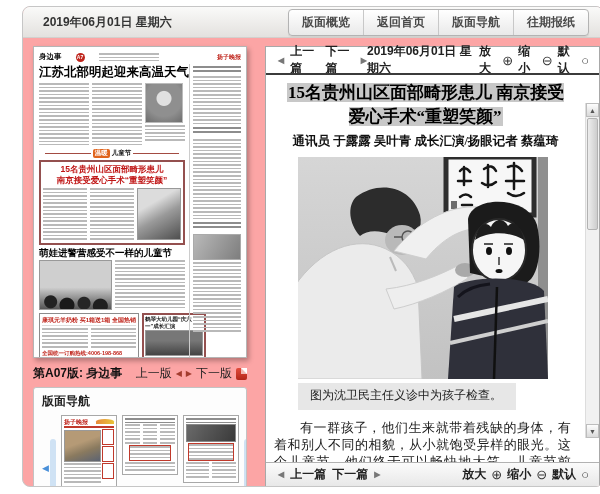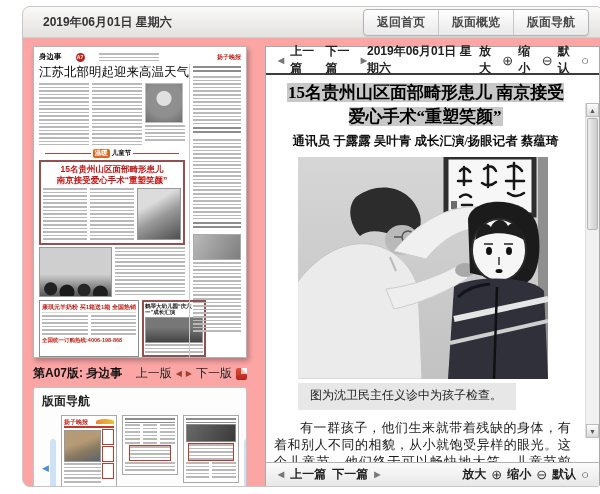--- a/index.html
+++ b/index.html
@@ -41,21 +41,21 @@
   .mp-section { font-size:7.5px; font-weight:bold; color:#111; }
   .mp-badge {
     width:9px; height:9px; border-radius:50%; background:#c0261d; color:#fff;
     font-size:5px; font-weight:bold; display:flex; align-items:center; justify-content:center;
   }
   .mp-headlines { flex:1; }
   .mp-paper { font-size:6px; font-weight:bold; color:#c0261d; white-space:nowrap; }
   .mp-body { display:flex; gap:4px; }
   .mp-main { flex:1; min-width:0; }
   .mp-side { width:52px; flex:none; border-left:1px solid #ccc; padding-left:3px; }
-  .mp-h1 { font-size:12.5px; font-weight:normal; color:#000; line-height:1.1; margin:2px 0 3px; white-space:nowrap; }
+  .mp-h1 { font-size:12.5px; font-weight:bold; color:#000; line-height:1.1; margin:2px 0 3px; white-space:nowrap; }
   .mp-h2 { font-size:9.5px; font-weight:bold; color:#000; line-height:1.1; margin:3px 0 2px; white-space:nowrap; }
   .stripes { background:repeating-linear-gradient(180deg,#b9b9b9 0 1.6px,transparent 1.6px 3.6px); }
   .stripes-dark { background:repeating-linear-gradient(180deg,#8d8d8d 0 2px,transparent 2px 4.4px); }
   .cols { display:flex; gap:3px; }
   .cols > div { flex:1; }
   .ph-face { width:38px; height:40px; flex:none !important;
     background:radial-gradient(circle at 50% 38%, #e0e0e0 0 7px, #8f8f8f 8px 60%, #6d6d6d 100%); border:1px solid #bbb; }
   .tag-row { display:flex; align-items:center; gap:2px; margin:4px 6px 2px; }
   .tag-row::before, .tag-row::after { content:""; flex:1; border-top:1.5px solid #a34b42; }
   .tag-badge { background:#e0641c; color:#fff; font-size:6.5px; font-weight:bold; padding:0 2px; border-radius:2px; }
@@ -132,23 +132,24 @@
     display:flex; align-items:center; justify-content:space-between; padding:0 10px 0 12px; font-size:12px; color:#222; }
 </style>
 </head>
 <body>
 
 <div class="frame">
 
   <div class="topbar">
     <span class="topbar-date">2019年06月01日 星期六</span>
     <div class="btn-group">
+      <span class="tb-btn">版面概览</span>
       <span class="tb-btn">返回首页</span>
-      <span class="tb-btn">版面概览</span>
       <span class="tb-btn">版面导航</span>
+      <span class="tb-btn">往期报纸</span>
     </div>
   </div>
 
   <div class="content">
 
     <div class="leftcol">
 
       <div class="sheet">
         <div class="mp-head">
           <span class="mp-section">身边事</span>
@@ -179,20 +180,21 @@
             <div class="sel-box">
               <div class="sel-title">15名贵州山区面部畸形患儿</div>
               <div class="sel-title">南京接受爱心手术“重塑笑颜”</div>
               <div class="cols" style="height:54px;margin-top:2px;">
                 <div class="stripes"></div>
                 <div class="stripes"></div>
                 <div class="ph-sel"></div>
               </div>
             </div>
 
+            <div class="mp-h2">萌娃进警营感受不一样的儿童节</div>
             <div class="cols" style="height:50px;">
               <div class="ph-kids"></div>
               <div class="stripes"></div>
             </div>
 
             <div class="ads-row">
               <div class="ad-left">
                 <div class="ad-band">康琪元羊奶粉 买1箱送1箱 全国热销</div>
                 <div class="cols" style="height:20px;margin-top:2px;">
                   <div class="stripes"></div>

